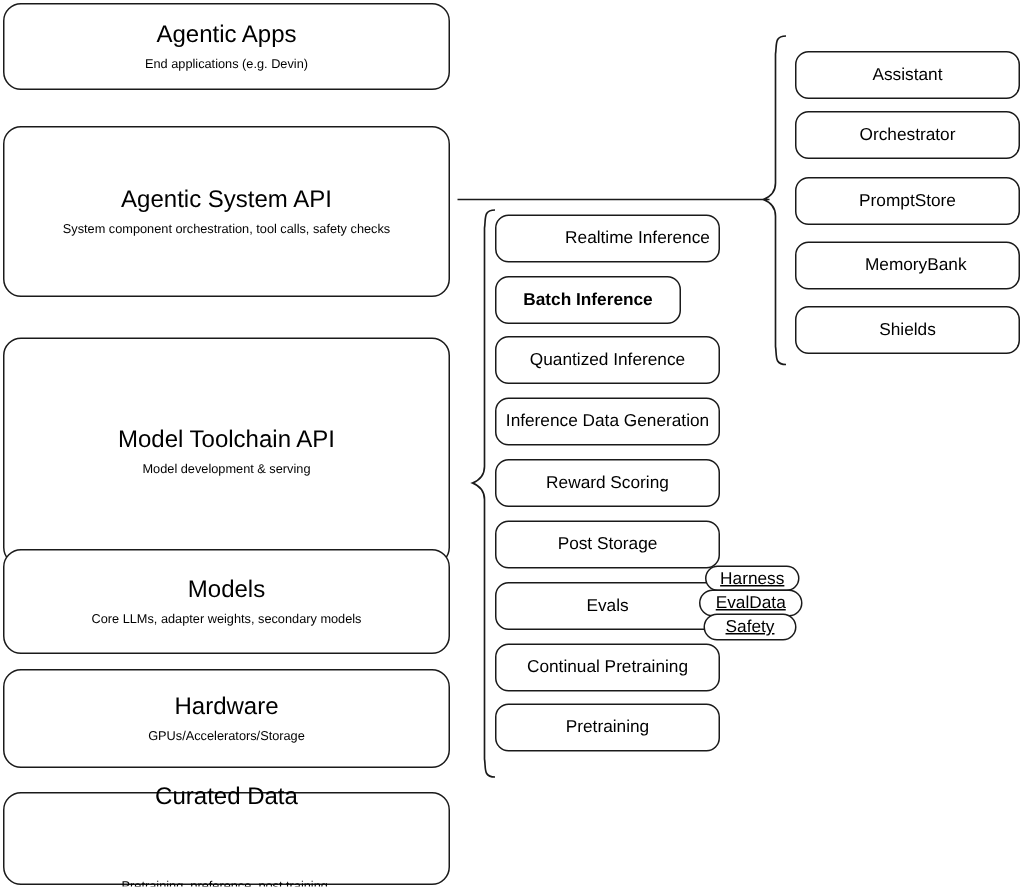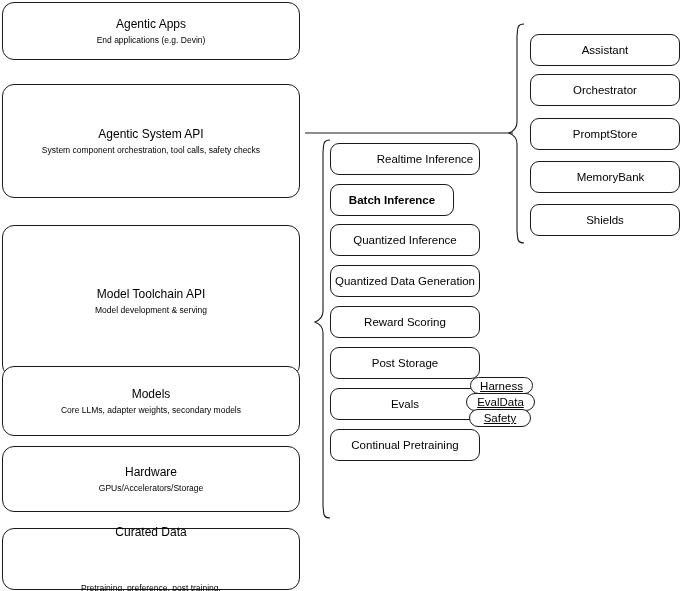--- a/index.html
+++ b/index.html
@@ -31,21 +31,21 @@
     border-radius: 11px;
     display: flex;
     flex-direction: column;
     align-items: center;
     justify-content: center;
     text-align: center;
     line-height: 1.25;
   }
 
   .box .ttl {
-    font-size: 12px;
+    font-size: 16px;
     color: #000;
     white-space: nowrap;
   }
   .box .sub {
     font-size: 8.5px;
     color: #000;
     margin-top: 3px;
     white-space: nowrap;
   }
 
@@ -147,34 +147,37 @@
   <div class="box cap" style="left:330px; top:143px; width:150px; height:32px;padding-left:40px;">
     <div class="ttl">Realtime Inference</div>
   </div>
   <div class="box cap" style="left:330px; top:184px; width:124px; height:32px;font-weight:bold;">
     <div class="ttl">Batch Inference</div>
   </div>
   <div class="box cap" style="left:330px; top:224px; width:150px; height:32px;">
     <div class="ttl">Quantized Inference</div>
   </div>
   <div class="box cap" style="left:330px; top:265px; width:150px; height:32px;">
-    <div class="ttl">Quantized Data Generation</div>
+    <div class="ttl">Inference Data Generation</div>
   </div>
   <div class="box cap" style="left:330px; top:306px; width:150px; height:32px;">
     <div class="ttl">Reward Scoring</div>
   </div>
   <div class="box cap" style="left:330px; top:347px; width:150px; height:32px;">
     <div class="ttl">Post Storage</div>
   </div>
   <div class="box cap" style="left:330px; top:388px; width:150px; height:32px;">
     <div class="ttl">Evals</div>
   </div>
   <div class="box cap" style="left:330px; top:429px; width:150px; height:32px;">
     <div class="ttl">Continual Pretraining</div>
   </div>
+  <div class="box cap" style="left:330px; top:469px; width:150px; height:32px;">
+    <div class="ttl">Pretraining</div>
+  </div>
 
   <div class="pill" style="left:470px; top:377px; width:63px; height:17px;">
     <span>Harness</span>
   </div>
   <div class="pill" style="left:466px; top:393px; width:69px; height:18px;">
     <span>EvalData</span>
   </div>
   <div class="pill" style="left:469px; top:409px; width:62px; height:18px;">
     <span>Safety</span>
   </div>

